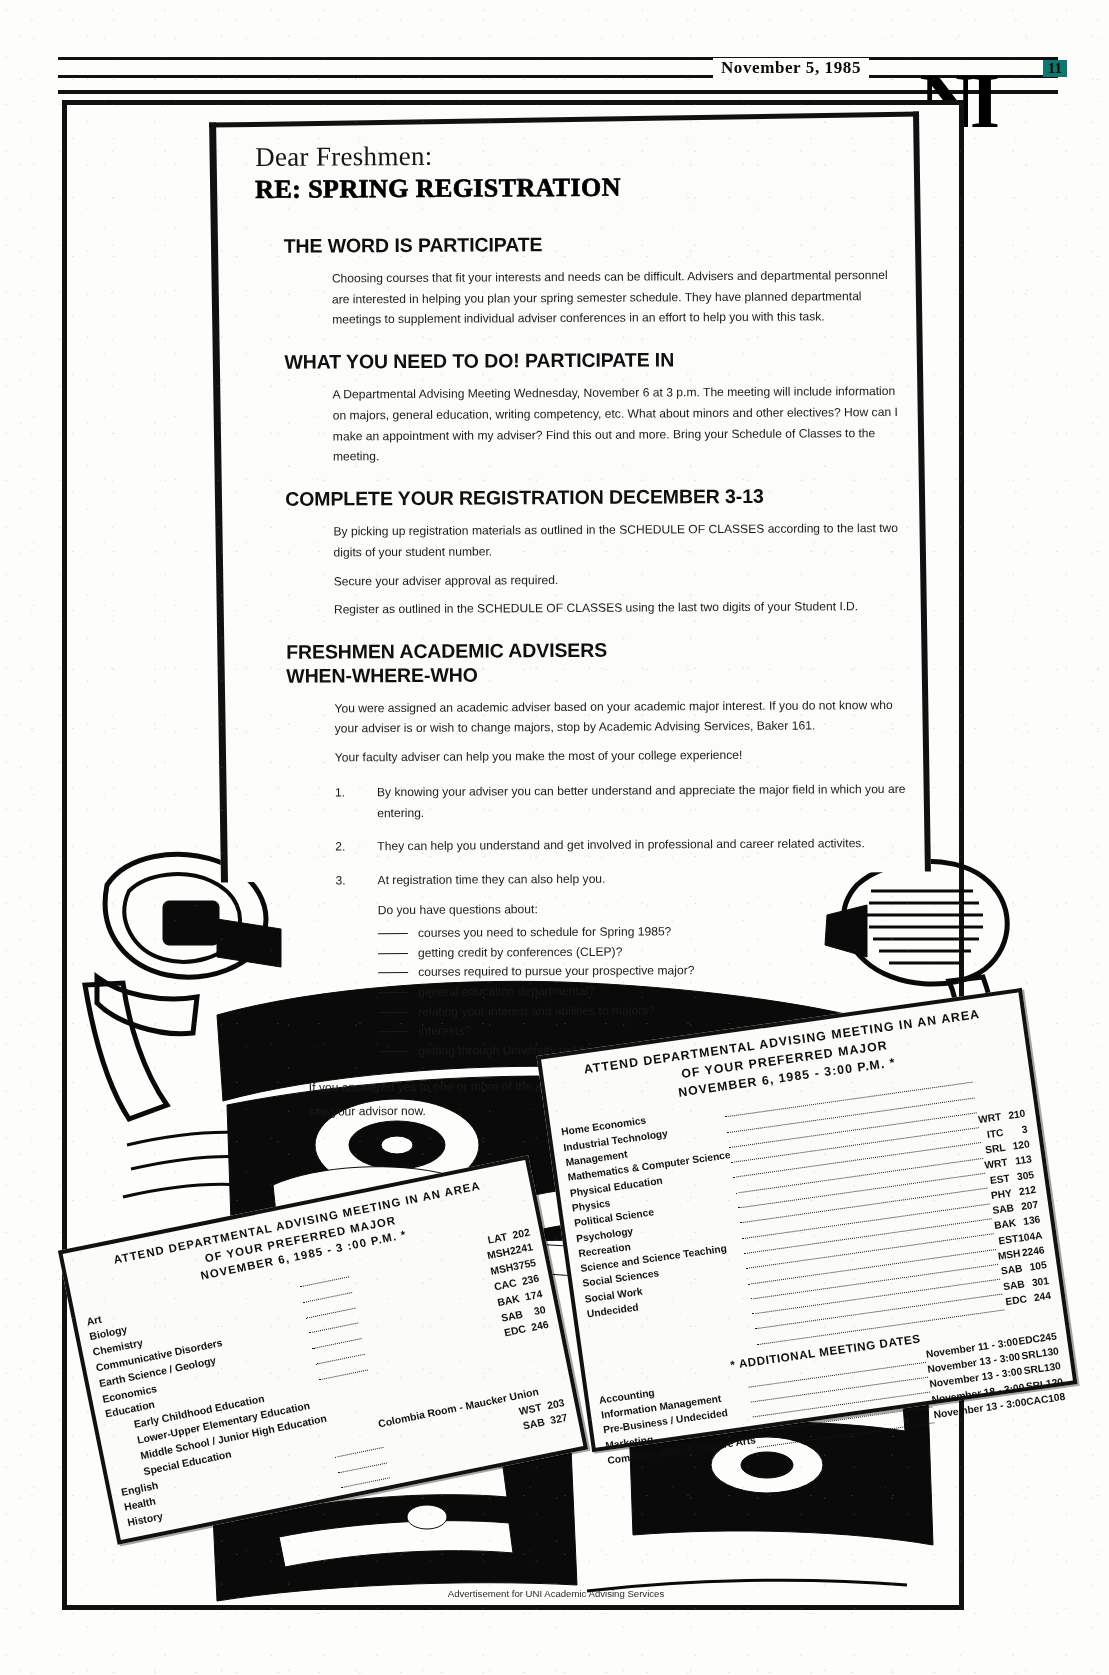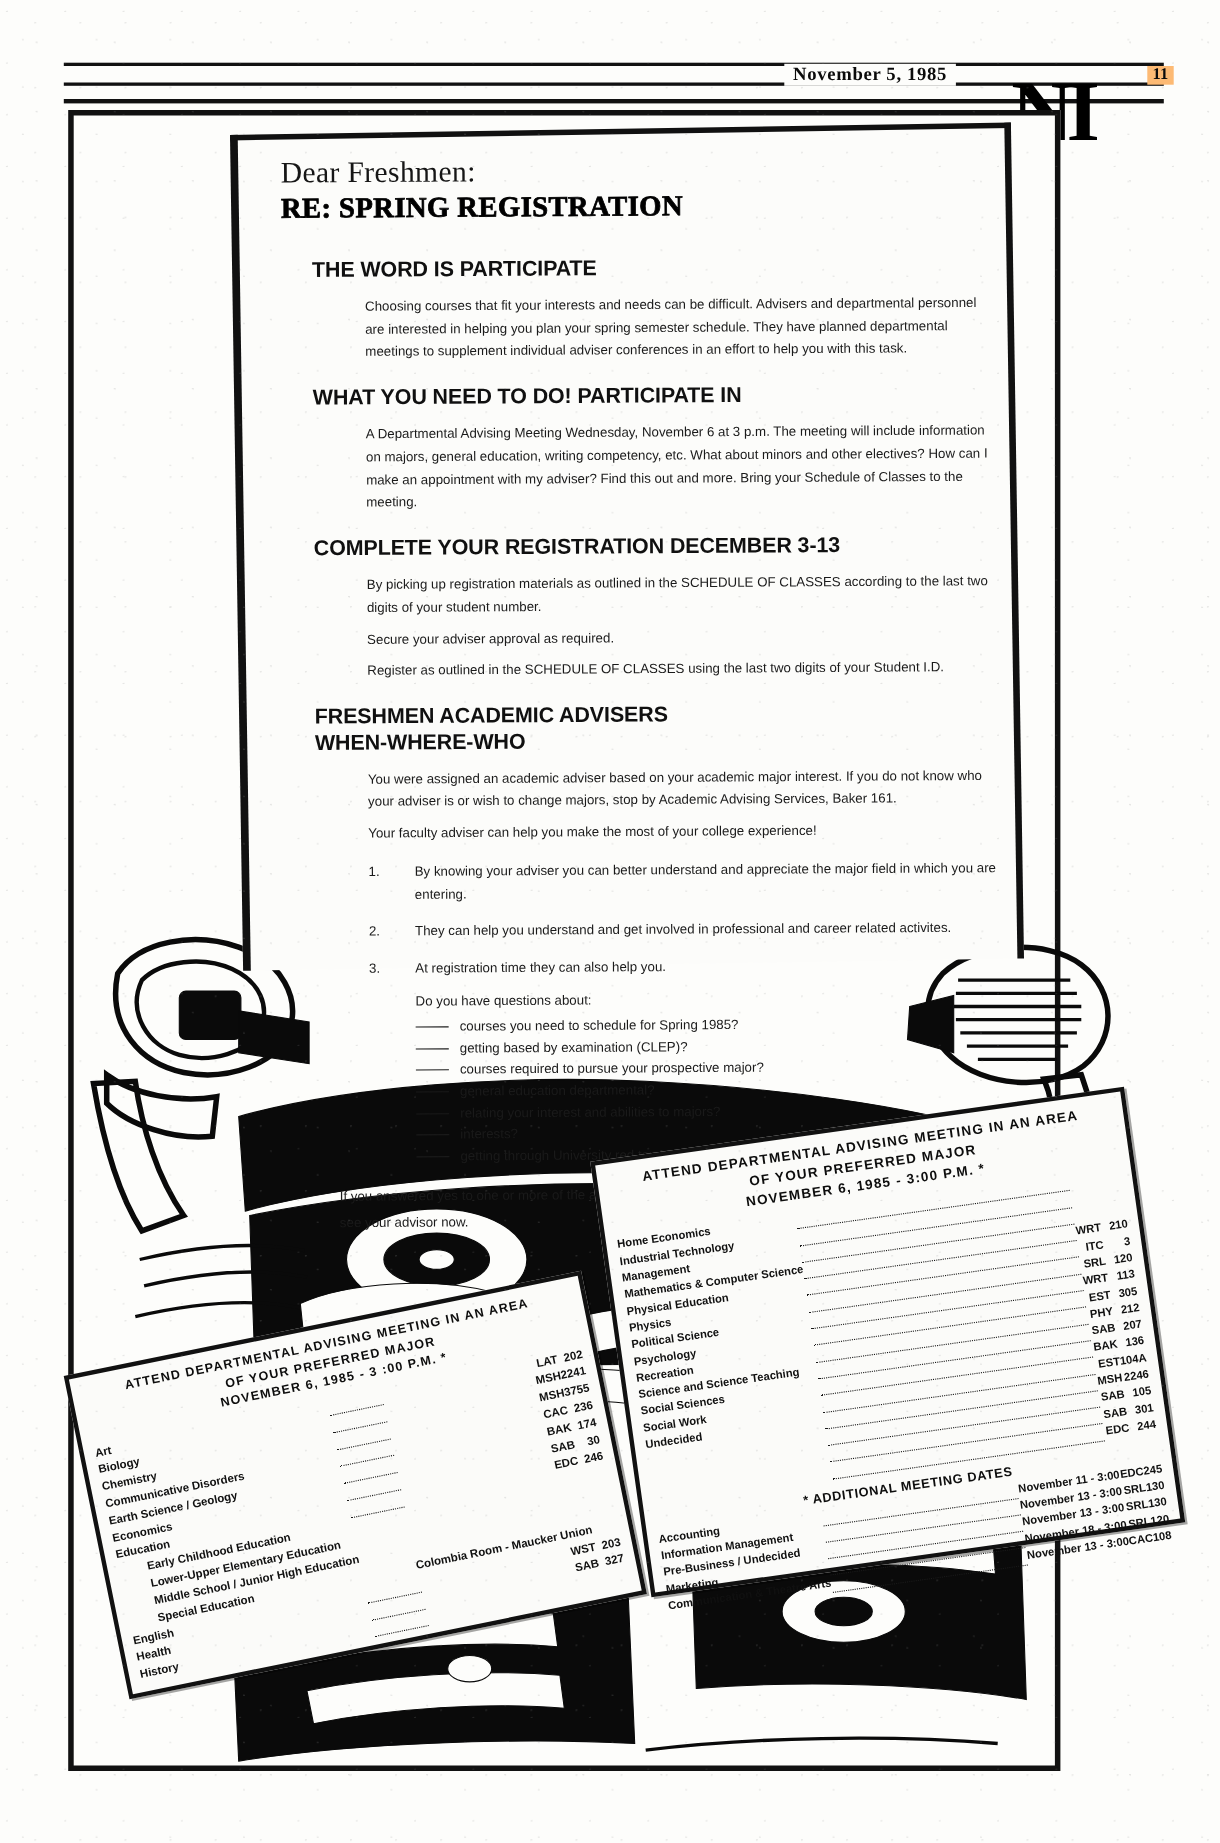--- a/index.html
+++ b/index.html
@@ -20,21 +20,21 @@
   #mast-date {
     position:absolute; right:240px; top:58px;
     font-family:"Liberation Serif", serif;
     font-weight:bold; font-size:17px; letter-spacing:.6px;
     color:#0b0b0b; background:#fdfdfb; padding:0 8px;
   }
   #mast-page {
     position:absolute; right:42px; top:60px;
     font-family:"Liberation Serif", serif;
     font-weight:bold; font-size:15px; color:#0b0b0b;
-    background:#fdba74; padding:0 5px;text-align:right;
+    background:#0f766e; padding:0 5px;text-align:right;
   }
   #mast-logo {
     position:absolute; right:115px; top:18px;
     font-family:"Liberation Serif", serif;
     font-weight:bold; font-size:78px; line-height:78px;
     letter-spacing:-6px; color:#000;margin-top:44px;
   }
 
   
   #ad-frame {
@@ -301,21 +301,21 @@
       </div>
 
       <div class="q-lead">Do you have questions about:</div>
       <div class="checklist">
         <div class="checkrow">
           <span class="blank"></span>
           <span>courses you need to schedule for Spring 1985?</span>
         </div>
         <div class="checkrow">
           <span class="blank"></span>
-          <span>getting based by examination (CLEP)?</span>
+          <span>getting credit by conferences (CLEP)?</span>
         </div>
         <div class="checkrow">
           <span class="blank"></span>
           <span>courses required to pursue your prospective major?</span>
         </div>
         <div class="checkrow">
           <span class="blank"></span>
           <span>general education departmental?</span>
         </div>
         <div class="checkrow">
@@ -580,15 +580,16 @@
               <td class="dname">History</td>
               <td class="dots"></td>
               <td class="dbldg"></td>
               <td class="droom"></td>
             </tr>
           </tbody>
       </table>
     </div>
   </div>
 
+  <div id="ad-credit">Advertisement for UNI Academic Advising Services</div>
 </div>
 
 <div id="speckle"></div>
 
 </body></html>

